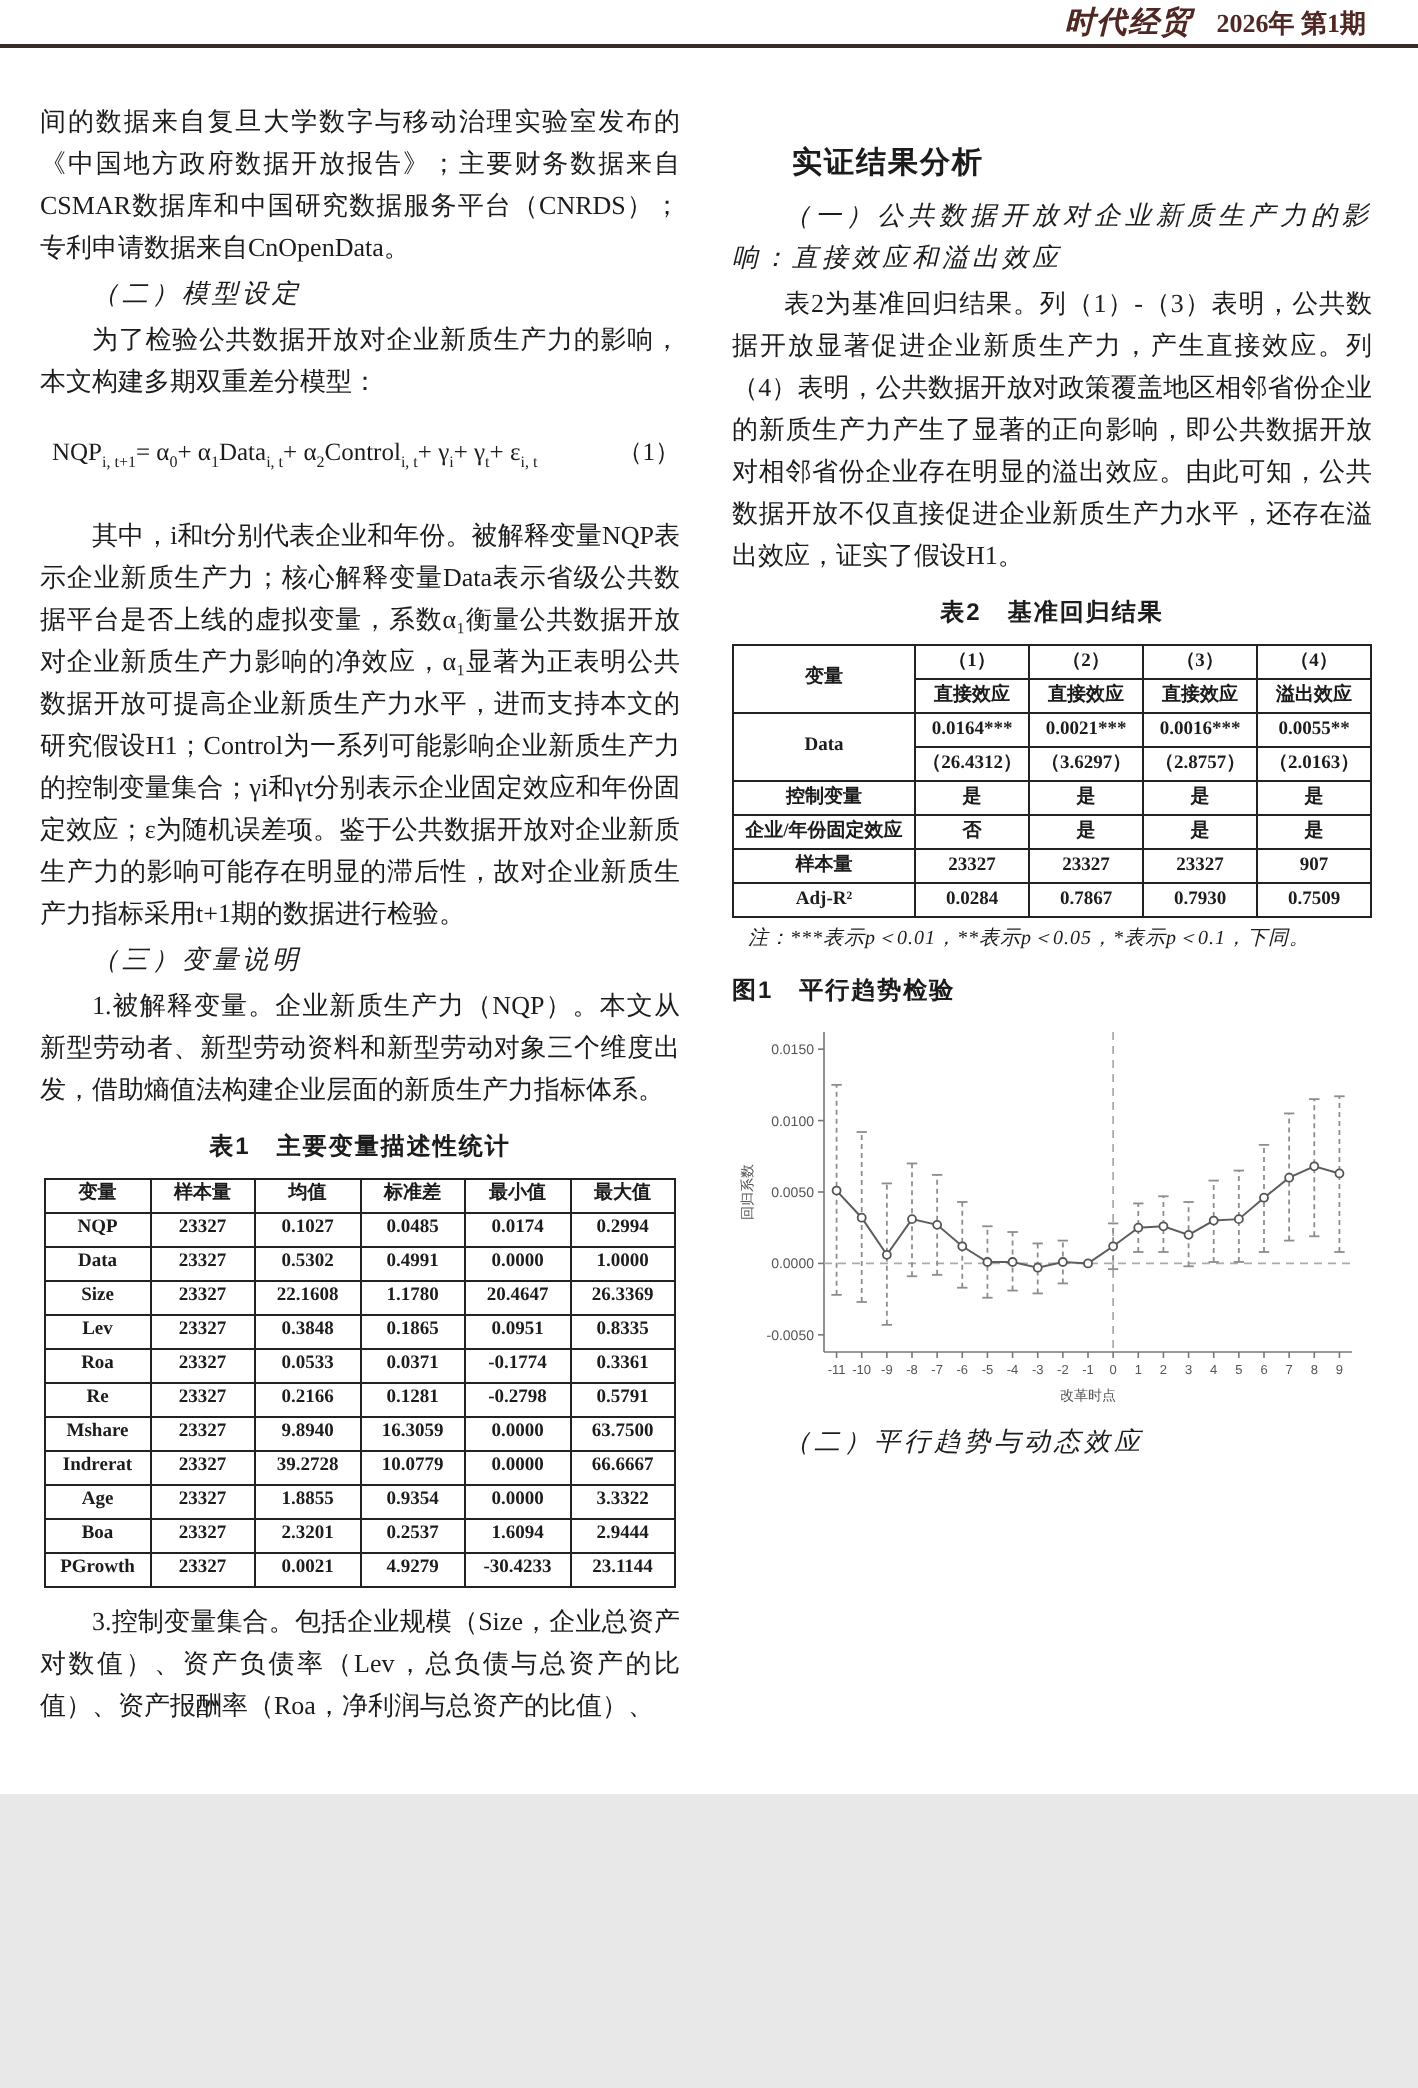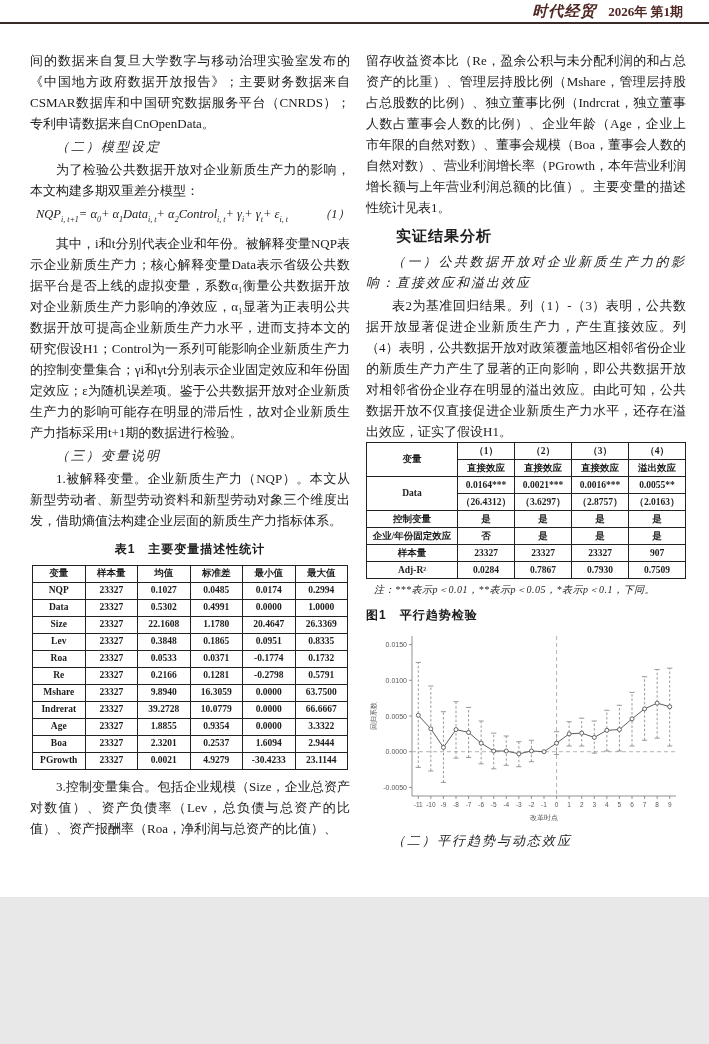--- a/index.html
+++ b/index.html
@@ -5,30 +5,30 @@
   html,body{margin:0;padding:0;background:#e8e8e8;}
   .page{position:relative;width:709px;height:897px;background:#ffffff;margin:0 auto;
         font-family:"Liberation Serif","DejaVu Serif",serif;color:#1c1c1c;overflow:hidden;}
   
   .page-header{position:absolute;top:2px;right:26px;color:#4f2823;white-space:nowrap;}
   .journal-name{font-weight:bold;font-style:italic;font-size:15px;letter-spacing:1px;}
   .journal-issue{font-weight:bold;font-size:13px;margin-left:12px;}
   .header-rule{position:absolute;top:22px;left:0;width:709px;height:2px;background:#3b2b28;}
   
   .col{position:absolute;top:50px;width:320px;font-size:13px;line-height:21px;text-align:justify;}
-  .col-left{left:30px;}
+  .col-left{left:20px;}
   .col-right{left:366px;}
   p{margin:0;}
   .ind{text-indent:2em;}
   .kai{font-style:italic;letter-spacing:2px;text-indent:2em;margin:2px 0;}
   .sec-head{font-family:"Liberation Sans","DejaVu Sans",sans-serif;font-weight:bold;
-            font-size:15px;letter-spacing:1px;text-indent:2em;margin:7px 0 5px 0;}
+            font-size:15px;letter-spacing:1px;text-indent:2em;margin:21px 0 5px 0;}
   
   .formula-line{display:flex;justify-content:space-between;align-items:baseline;
-                padding-left:6px;margin:3px 0;font-size:12.5px;white-space:nowrap;font-style:italic;}
+                padding-left:6px;margin:15px 0;font-size:12.5px;white-space:nowrap;}
   .formula-line sub{font-size:8px;}
   
   .tbl-caption{text-align:center;font-weight:bold;font-size:12px;margin:8px 0 5px 0;
                font-family:"Liberation Sans","DejaVu Sans",sans-serif;letter-spacing:1px;}
   table.data-table{border-collapse:collapse;width:100%;font-size:9.5px;font-weight:bold;
                    line-height:11px;table-layout:fixed;}
   table.data-table th,table.data-table td{border:1px solid #222;text-align:center;
                    padding:2.5px 1px;font-weight:bold;}
   table.data-table{border:1.5px solid #111;}
   .tbl-note{font-style:italic;font-size:10px;letter-spacing:0.5px;margin:4px 0 0 8px;line-height:14px;}
@@ -112,21 +112,21 @@
               <td>0.1865</td>
               <td>0.0951</td>
               <td>0.8335</td>
             </tr>
             <tr>
               <td>Roa</td>
               <td>23327</td>
               <td>0.0533</td>
               <td>0.0371</td>
               <td>-0.1774</td>
-              <td>0.1732</td>
+              <td>0.3361</td>
             </tr>
             <tr>
               <td>Re</td>
               <td>23327</td>
               <td>0.2166</td>
               <td>0.1281</td>
               <td>-0.2798</td>
               <td>0.5791</td>
             </tr>
             <tr>
@@ -170,25 +170,25 @@
               <td>23.1144</td>
             </tr>
           </tbody>
       </table>
     </div>
 
     <p class="ind mt6">3.控制变量集合。包括企业规模（Size，企业总资产对数值）、资产负债率（Lev，总负债与总资产的比值）、资产报酬率（Roa，净利润与总资产的比值）、</p>
   </div>
 
   <div class="col col-right">
-    <p>留存收益资本比（Re，盈余公积与未分配利润的和占总资产的比重）、管理层持股比例（Mshare，管理层持股占总股数的比例）、独立董事比例（Indrcrat，独立董事人数占董事会人数的比例）、企业年龄（Age，企业上市年限的自然对数）、董事会规模（Boa，董事会人数的自然对数）、营业利润增长率（PGrowth，本年营业利润增长额与上年营业利润总额的比值）。主要变量的描述性统计见表1。</p>
     <p class="sec-head">实证结果分析</p>
     <p class="kai">（一）公共数据开放对企业新质生产力的影响：直接效应和溢出效应</p>
     <p class="ind">表2为基准回归结果。列（1）-（3）表明，公共数据开放显著促进企业新质生产力，产生直接效应。列（4）表明，公共数据开放对政策覆盖地区相邻省份企业的新质生产力产生了显著的正向影响，即公共数据开放对相邻省份企业存在明显的溢出效应。由此可知，公共数据开放不仅直接促进企业新质生产力水平，还存在溢出效应，证实了假设H1。</p>
 
+    <div class="tbl-caption">表2　基准回归结果</div>
     <table class="data-table">
       <tbody>
           <tr>
             <th rowspan="2" style="width: 88px;">变量</th>
             <th>（1）</th>
             <th>（2）</th>
             <th>（3）</th>
             <th>（4）</th>
           </tr>
           <tr>

